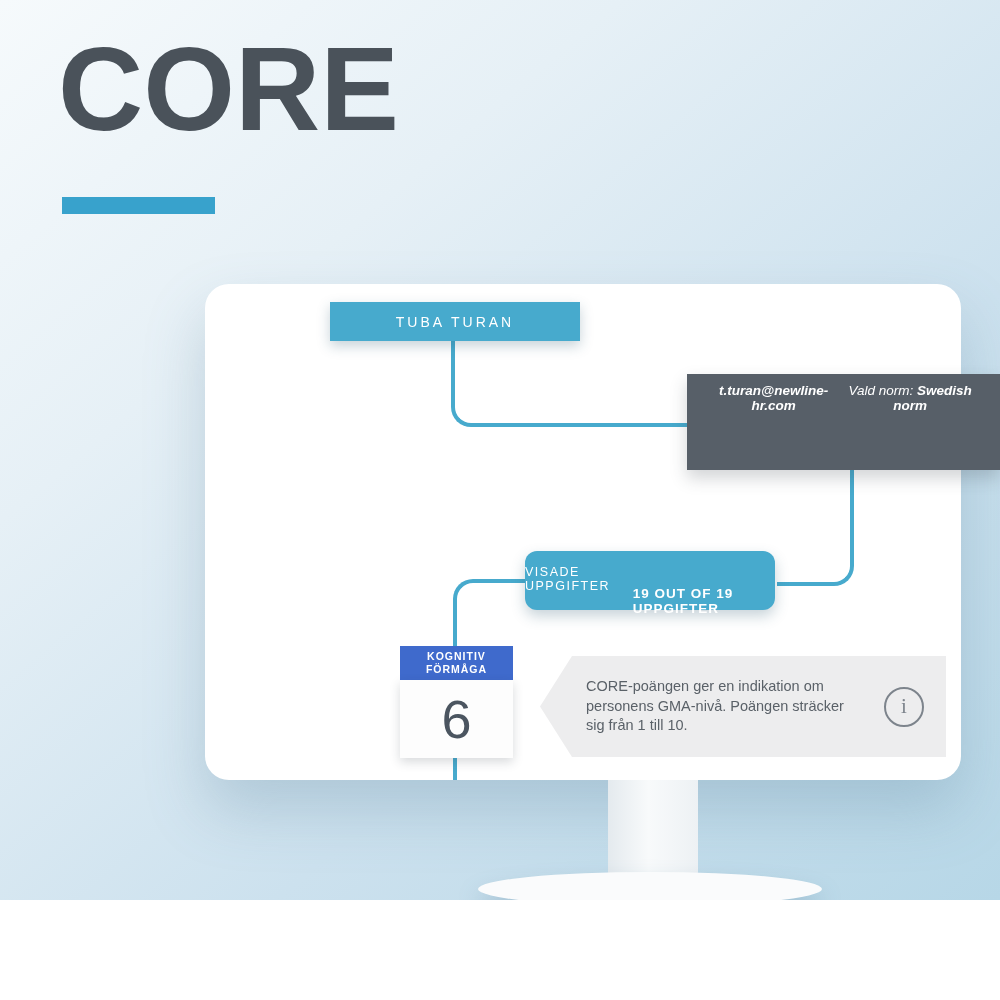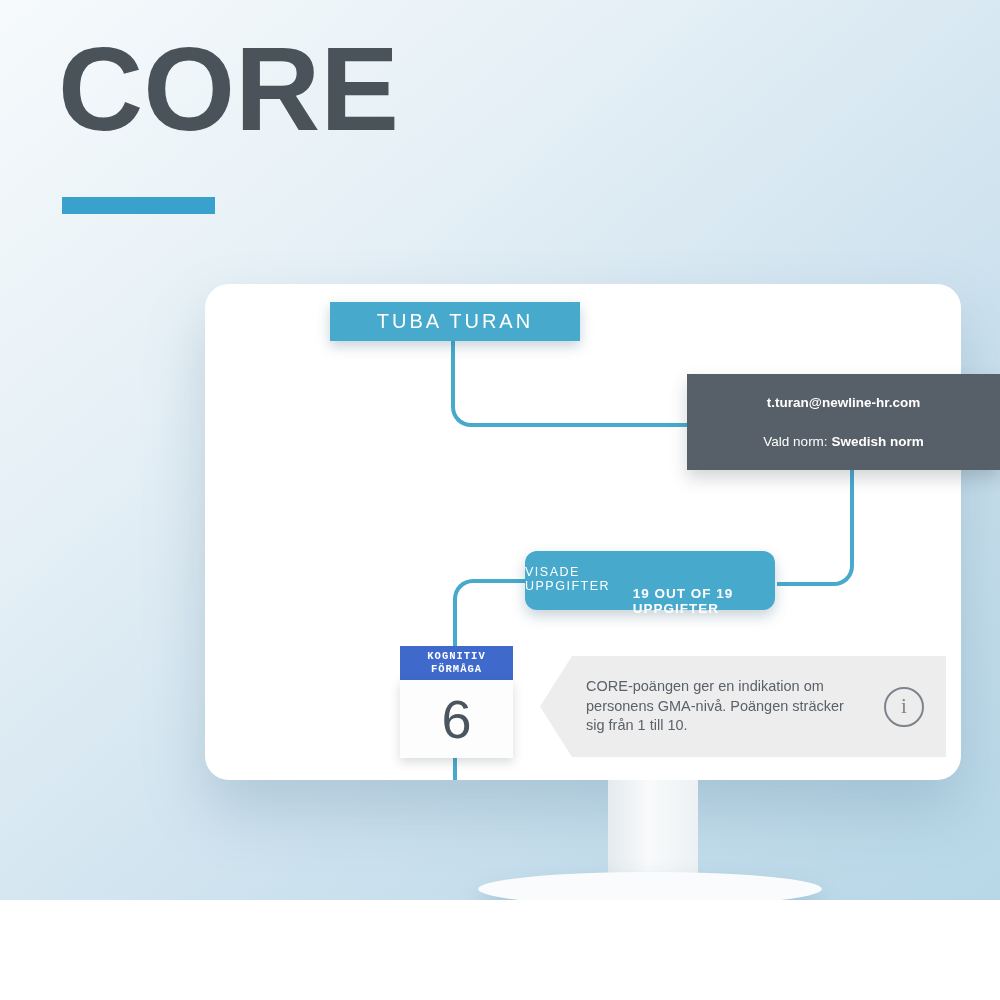--- a/index.html
+++ b/index.html
@@ -54,51 +54,52 @@
     border-left:4px solid #47aacd; border-top:4px solid #47aacd;
     border-top-left-radius:20px;
   }
   .conn-4 { left:453px; top:756px; width:4px; height:24px; background:#47aacd; }
 
   
   .name-banner {
     position:absolute; left:330px; top:302px; width:250px; height:39px;
     background:#47aacd; color:#ffffff;
     display:flex; align-items:center; justify-content:center;
-    font-size:20px; letter-spacing:3px;
+    font-size:14px; letter-spacing:3px;
     box-shadow:0 5px 12px rgba(30,80,105,.25);
   }
 
   
   .info-box {
     position:absolute; left:687px; top:374px; width:313px; height:96px;
     background:#575f68; color:#ffffff;
-    display:flex; flex-direction:column; justify-content:space-around;
+    display:flex; flex-direction:row; justify-content:space-around;
     text-align:center; padding:9px 20px; box-sizing:border-box;
     font-size:13.5px;
     box-shadow:0 8px 16px rgba(50,60,70,.22);
+    font-style:italic;
   }
   .info-box .bold { font-weight:bold; }
 
   
   .tasks-box {
     position:absolute; left:525px; top:551px; width:250px; height:59px;
     background:#47aacd; color:#ffffff; border-radius:12px;
     display:flex; flex-direction:row; align-items:center; justify-content:center;
     box-shadow:0 6px 14px rgba(30,80,105,.25);
   }
   .tasks-title { font-size:12.5px; letter-spacing:1.5px; margin-bottom:4px; }
   .tasks-value { font-size:13.5px; font-weight:bold; letter-spacing:1px;margin-top:40px; }
 
   
   .score-header {
     position:absolute; left:400px; top:646px; width:113px; height:34px;
     background:#3f6acc; color:#ffffff;
     display:flex; flex-direction:column; align-items:center; justify-content:center;
-    font-size:10.5px; letter-spacing:1px; line-height:1.25; font-weight:600;font-family:Liberation Mono, monospace;
+    font-size:10.5px; letter-spacing:1px; line-height:1.25; font-weight:600;
   }
   .score-card {
     position:absolute; left:400px; top:680px; width:113px; height:78px;
     background:#fdfdfd;
     display:flex; align-items:center; justify-content:center;
     font-size:54px; color:#4b5560;
     box-shadow:0 4px 10px rgba(40,50,60,.18);
   }
 
   

